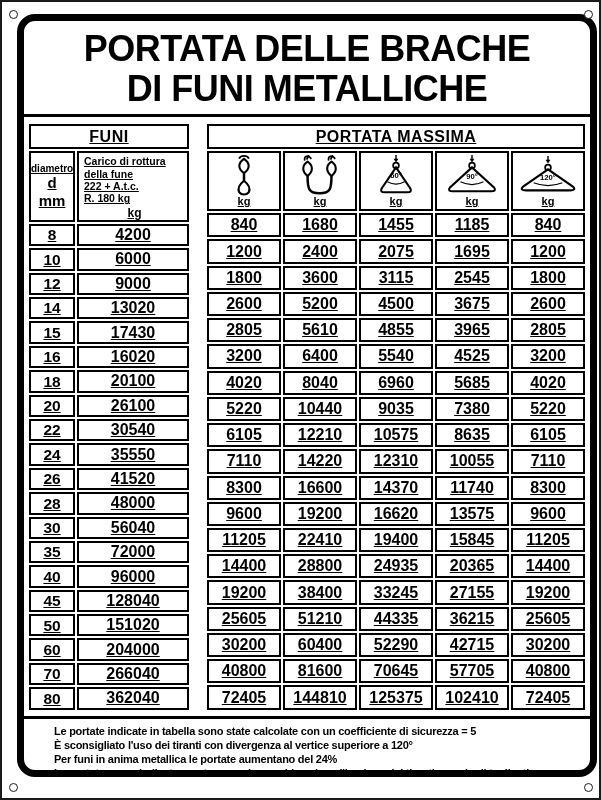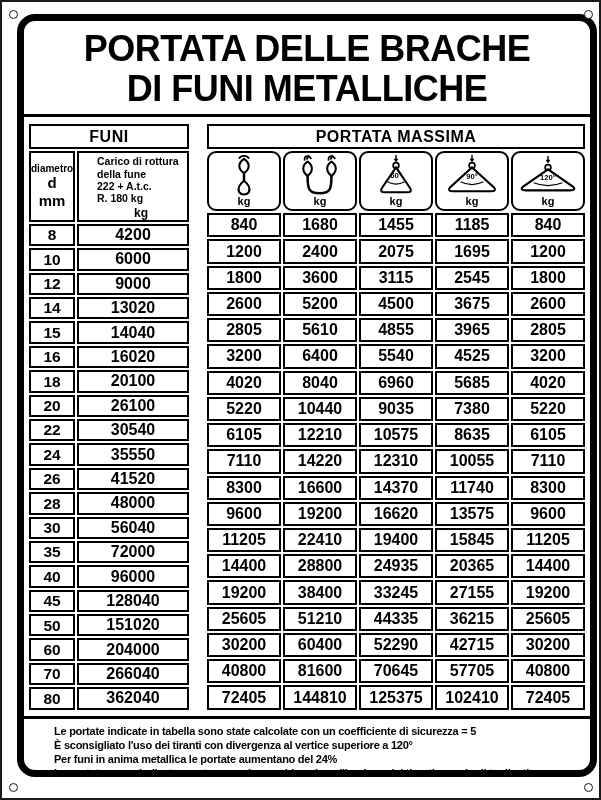--- a/index.html
+++ b/index.html
@@ -19,34 +19,34 @@
     position:absolute; left:17px; top:14px; width:580px; height:763px;
     border:7px solid #000; border-radius:18px; background:#fff;
     box-sizing:border-box; overflow:hidden;
   }
   .title {
     text-align:center; font-weight:bold; font-size:36px; line-height:1.1;
     padding:8px 2px 6px 2px; letter-spacing:-0.5px; white-space:nowrap;
   }
   .sep { border-top:3px solid #000; }
 
-  .tables { display:flex; gap:14px; padding:5px 3px 4px 3px; }
+  .tables { display:flex; gap:14px; padding:5px 3px 4px 3px;text-decoration:underline; }
   table { border-collapse:separate; border-spacing:2px; font-weight:bold; table-layout:fixed; }
   td, th { border:2px solid #000; background:#fff; text-align:center; vertical-align:middle; padding:0; }
   .t-funi { width:164px; }
   .t-portata { flex:1; width:100%; }
   th.group { font-size:16px; height:21px; letter-spacing:0.5px; }
 
   .subhead { height:60px; }
   .diam-cell .small { font-size:10px; font-weight:bold; line-height:1.15; }
   .diam-cell .big   { font-size:15px; font-weight:bold; line-height:1.2; }
-  .carico-cell { text-align:left; padding:2px 2px 0 18px; font-size:10.5px; line-height:1.18; }
+  .carico-cell { text-align:left; padding:2px 2px 0 5px; font-size:10.5px; line-height:1.18; }
   .carico-cell .unit { text-align:center; font-size:12px; margin-top:1px; }
 
-  .icon-cell { padding-top:1px;border-radius:9px; }
+  .icon-cell { padding-top:1px; }
   .icon-cell svg { display:block; margin:0 auto; }
   .icon-unit { font-size:11px; line-height:1; display:block; padding-bottom:2px; margin-top:-2px; }
 
   td.num { font-size:16px; height:18.4px; line-height:1; }
   .t-funi td.num:first-child { font-size:15.5px; }
 
   .notes { padding:5px 6px 0 30px; font-size:11px; font-weight:bold; line-height:1.28; letter-spacing:-0.25px; white-space:nowrap; }
 </style>
 </head>
 <body>
@@ -104,21 +104,21 @@
           <tr>
             <td class="num">12</td>
             <td class="num">9000</td>
           </tr>
           <tr>
             <td class="num">14</td>
             <td class="num">13020</td>
           </tr>
           <tr>
             <td class="num">15</td>
-            <td class="num">14040</td>
+            <td class="num">17430</td>
           </tr>
           <tr>
             <td class="num">16</td>
             <td class="num">16020</td>
           </tr>
           <tr>
             <td class="num">18</td>
             <td class="num">20100</td>
           </tr>
           <tr>

